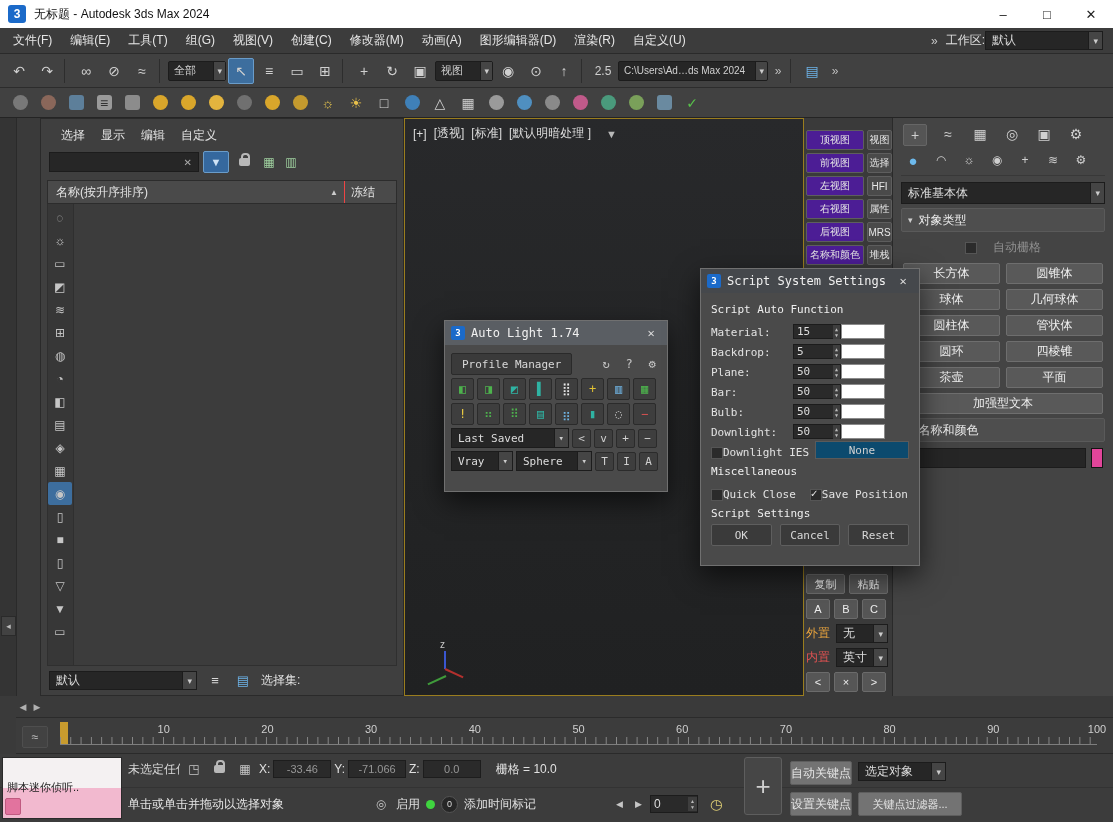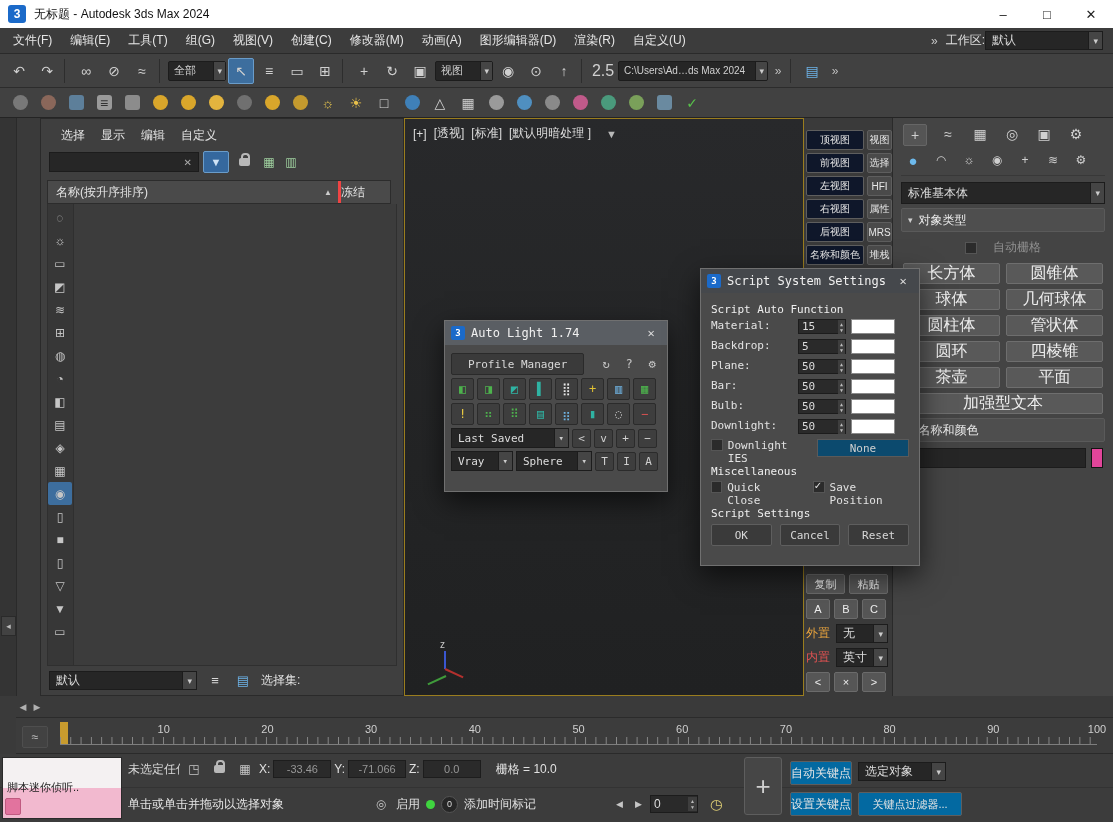--- a/index.html
+++ b/index.html
@@ -22,21 +22,21 @@
   .combo::after{content:"▾";margin-left:auto;background:#454545;border-left:1px solid #1c1c1c;padding:0 4px;font-size:9px;color:#ccc;height:100%;display:flex;align-items:center}
   .ws-combo{width:118px;margin-right:6px}
   
   .toolbar1{position:absolute;left:0;top:54px;width:100%;height:34px;background:#414141;border-bottom:1px solid #2c2c2c;display:flex;align-items:center;gap:2px;padding:0 6px;box-sizing:border-box}
   .tb1i{width:26px;height:26px;display:flex;align-items:center;justify-content:center;border:1px solid transparent;border-radius:2px;font-size:14px;color:#d0d0d0;box-sizing:border-box}
   .tb1i.active{background:#3d6e9e;border-color:#6a9cc9}
   .tb1i.sep{width:5px;height:24px;border:none;border-left:1px solid #2d2d2d;border-radius:0;margin:0 2px}
   .tb1i.dropdown{width:auto;min-width:58px;height:20px;background:#262626;border:1px solid #1c1c1c;font-size:11px;padding:0 0 0 5px;justify-content:flex-start;gap:6px}
   .tb1i.dropdown::after{content:"▾";margin-left:auto;background:#454545;border-left:1px solid #1c1c1c;padding:0 3px;font-size:9px;color:#ccc;height:100%;display:flex;align-items:center}
   .tb1i.path{min-width:150px;max-width:150px;overflow:hidden;white-space:nowrap;font-size:10px}
-  .tb1i.small{font-size:16px}
+  .tb1i.small{font-size:12px}
   .tb1i.plain{border:none;width:16px;font-size:12px;color:#bdbdbd}
   .tb1i.blue .gl{color:#6db3e8}
   .toolbar2{position:absolute;left:0;top:88px;width:100%;height:30px;background:#414141;border-bottom:1px solid #242424;display:flex;align-items:center;gap:4px;padding:0 8px;box-sizing:border-box}
   .t2{width:24px;height:24px;display:flex;align-items:center;justify-content:center;position:relative}
   .t2 .dot{width:15px;height:15px;border-radius:50%}
   .t2.square .dot{border-radius:3px}
   .t2 .g{position:absolute;font-size:14px;color:#333;line-height:1}
   
   .left-strip{position:absolute;left:0;top:118px;width:16px;height:578px;background:#343434;border-right:1px solid #2a2a2a}
   .collapse-btn{position:absolute;left:1px;top:498px;width:13px;height:18px;display:flex;align-items:center;justify-content:center;color:#bbb;font-size:9px;background:#424242;border:1px solid #2a2a2a}
@@ -45,24 +45,24 @@
   .exp-tabs{display:flex;gap:16px;padding:8px 10px 4px 20px;flex:0 0 auto}
   .exp-tab{color:#e2e2e2}
   .exp-search{display:flex;align-items:center;gap:4px;padding:3px 8px;flex:0 0 auto}
   .searchbox{width:150px;height:20px;background:#262626;border:1px solid #1c1c1c;display:flex;align-items:center;padding:0 4px;box-sizing:border-box}
   .search-input{flex:1;background:transparent;border:none;outline:none;color:#ddd;font-size:11px;min-width:0}
   .sb-clear{color:#aaa;font-size:10px;padding:0 2px}
   .funnel-btn{width:24px;height:20px;background:#35689e;border:1px solid #6a9cc9;display:flex;align-items:center;justify-content:center;color:#cfe3f5;font-size:11px;border-radius:2px}
   .lock-icon{width:11px;height:8px;background:#b8b8b8;position:relative;border-radius:2px;margin:0 6px}
   .lock-icon::before{content:"";position:absolute;top:-5px;left:2px;width:5px;height:5px;border:2px solid #b8b8b8;border-bottom:none;border-radius:4px 4px 0 0}
   .mini-btn{width:18px;height:18px;display:flex;align-items:center;justify-content:center;color:#9fd09f;font-size:12px}
-  .exp-header{display:flex;height:22px;background:#4a4a4a;border:1px solid #2c2c2c;margin:4px 12px 0 6px;align-items:center;font-size:12px;flex:0 0 auto}
+  .exp-header{display:flex;height:22px;background:#4a4a4a;border:1px solid #2c2c2c;margin:4px 6px 0 6px;align-items:center;font-size:12px;flex:0 0 auto}
   .hn{flex:1;display:flex;align-items:center;gap:8px;padding-left:8px;color:#e4e4e4}
   .hsort{font-size:8px;color:#ccc;margin-left:auto;padding-right:6px}
-  .hf{width:52px;border-left:3px solid #ef4444;height:100%;display:flex;align-items:center;padding-left:0;box-sizing:border-box;color:#e4e4e4}
+  .hf{width:52px;border-left:1px solid #ef4444;height:100%;display:flex;align-items:center;padding-left:6px;box-sizing:border-box;color:#e4e4e4}
   .exp-body{flex:1;display:flex;margin:0 6px;border:1px solid #2f2f2f;border-top:none;background:#3c3c3c;min-height:0}
   .exp-side{width:25px;background:#373737;border-right:1px solid #2f2f2f;display:flex;flex-direction:column;padding-top:2px}
   .exp-icon{width:24px;height:23px;display:flex;align-items:center;justify-content:center;font-size:12px;color:#c6c6c6}
   .exp-icon.active{background:#3d6e9e;border-radius:2px}
   .exp-list{flex:1}
   .exp-footer{flex:0 0 auto;display:flex;align-items:center;gap:8px;padding:5px 8px}
   .layer-combo{width:148px}
   .foot-icon{width:20px;height:18px;display:flex;align-items:center;justify-content:center;color:#d8d8d8;font-size:13px}
   .foot-icon.blue{color:#6db3e8}
   .selset-label{color:#e0e0e0}
@@ -72,21 +72,21 @@
   .vp-funnel{color:#b8b8b8;font-size:11px;margin-left:8px}
   .axis{position:absolute;left:18px;bottom:12px;width:46px;height:46px}
   .ax-z{position:absolute;left:21px;bottom:14px;width:2px;height:18px;background:#3a56d0}
   .ax-x{position:absolute;left:22px;bottom:13px;width:20px;height:2px;background:#b3302e;transform:rotate(25deg);transform-origin:left center}
   .ax-y{position:absolute;left:3px;bottom:6px;width:20px;height:2px;background:#3f9b3b;transform:rotate(-25deg);transform-origin:right center}
   .ax-label{position:absolute;left:17px;bottom:33px;color:#c8c8c8;font-size:10px}
   
   .right-strip{position:absolute;left:806px;top:130px;width:86px;height:566px;display:flex;flex-direction:column}
   .navgrid{display:flex;flex-direction:column;gap:3px}
   .nav-row{display:flex;gap:3px}
-  .nav-l{width:68px;height:20px;background:#0f172a;border:1px solid #5e5e5e;display:flex;align-items:center;justify-content:center;font-size:10px;color:#e6e6e6;border-radius:2px;overflow:hidden;white-space:nowrap;box-sizing:border-box}
+  .nav-l{width:68px;height:20px;background:#4c1d95;border:1px solid #5e5e5e;display:flex;align-items:center;justify-content:center;font-size:10px;color:#e6e6e6;border-radius:2px;overflow:hidden;white-space:nowrap;box-sizing:border-box}
   .nav-r{width:29px;height:20px;background:#4a4a4a;border:1px solid #5e5e5e;display:flex;align-items:center;justify-content:center;font-size:10px;color:#e6e6e6;border-radius:2px;box-sizing:border-box}
   .tools2{margin-top:auto;display:flex;flex-direction:column;gap:5px;padding-bottom:4px}
   .t-row{display:flex;gap:4px;align-items:center}
   .tool-btn{height:20px;background:#565656;border:1px solid #6b6b6b;border-radius:2px;display:flex;align-items:center;justify-content:center;font-size:11px;color:#eee;box-sizing:border-box}
   .w40{width:39px}.w24{width:24px}
   .lab-ext{color:#e8a33d;font-size:12px;width:26px}
   .lab-int{color:#e05252;font-size:12px;width:26px}
   .sm-combo{width:52px;height:19px}
   
   .cmdpanel{position:absolute;left:892px;top:118px;width:221px;height:578px;background:#444444;border-left:1px solid #2a2a2a;box-sizing:border-box;padding:4px 8px}
@@ -96,46 +96,46 @@
   .cp-sub{display:flex;gap:8px;padding:0 2px 6px;border-bottom:1px solid #383838}
   .cp-subtab{width:20px;height:18px;display:flex;align-items:center;justify-content:center;font-size:12px;color:#cfcfcf}
   .cp-subtab.active{color:#6db9ec;font-size:15px}
   .cp-combo{width:100%;height:22px;margin:6px 0 4px}
   .rollout-h{height:22px;background:#4e4e4e;border:1px solid #5a5a5a;border-radius:2px;display:flex;align-items:center;padding:0 6px;gap:6px;color:#ececec;margin-top:4px}
   .rollout-h::before{content:"▾";font-size:9px;color:#cfcfcf}
   .autogrid{display:flex;align-items:center;gap:16px;justify-content:center;padding:7px 0;color:#8f8f8f}
   .checkbox{width:12px;height:12px;background:#2b2b2b;border:1px solid #555;box-sizing:border-box;position:relative}
   .checkbox.checked::after{content:"✓";position:absolute;left:0px;top:-3px;color:#e8e8e8;font-size:11px}
   .obj-grid{display:grid;grid-template-columns:1fr 1fr;gap:5px 6px;padding:0 2px}
-  .obj-btn{height:21px;background:#595959;border:1px solid #6e6e6e;border-radius:2px;display:flex;align-items:center;justify-content:center;font-size:16px;color:#eee;box-sizing:border-box}
+  .obj-btn{height:21px;background:#595959;border:1px solid #6e6e6e;border-radius:2px;display:flex;align-items:center;justify-content:center;font-size:12px;color:#eee;box-sizing:border-box}
   .obj-wide{grid-column:1/3}
   .name-row{display:flex;gap:5px;align-items:center;padding:6px 2px}
   .name-input{flex:1;height:20px;background:#262626;border:1px solid #1c1c1c;color:#ddd;outline:none;box-sizing:border-box}
   .swatch{width:24px;height:20px;border:1px solid #141414;box-sizing:border-box}
   
   .dialog{position:absolute;background:#4a4a4a;border:1px solid #707070;box-shadow:0 10px 26px rgba(0,0,0,.6);z-index:30;box-sizing:border-box}
   .dlg-title{height:24px;display:flex;align-items:center;padding:0 6px;gap:6px;color:#f0f0f0;font-size:12px}
   .al .dlg-title{background:#5a5e63}
   .sd .dlg-title{background:#45484c}
   .dlg-icon{width:14px;height:14px;background:#1b6ac9;color:#fff;border-radius:2px;display:flex;align-items:center;justify-content:center;font-size:9px;font-weight:bold}
   .dlg-close{margin-left:auto;width:20px;text-align:center;color:#ddd}
   .al{left:444px;top:320px;width:224px;height:172px;font-family:"DejaVu Sans Mono",monospace;font-size:11px}
   .al-body{padding:5px 6px}
   .al-row{display:flex;align-items:center;gap:3px;margin:3px 0}
-  .profile-btn{height:20px;padding:0 16px;background:#3a3a3a;border:1px solid #2a2a2a;color:#d8d8d8;display:flex;align-items:center;border-radius:2px}
+  .profile-btn{height:20px;padding:0 10px;background:#3a3a3a;border:1px solid #2a2a2a;color:#d8d8d8;display:flex;align-items:center;border-radius:2px}
   .al-tool{width:18px;height:18px;display:flex;align-items:center;justify-content:center;color:#c6c6c6;font-size:12px;margin-left:2px}
   .al-row .sp{flex:1}
   .al-cell{width:23px;height:22px;background:#3e3e3e;border:1px solid #2b2b2b;border-radius:2px;display:flex;align-items:center;justify-content:center;font-size:12px;box-sizing:border-box}
   .al-combo{height:20px;font-size:11px}
   .w118{width:118px}.w62{width:62px}.w76{width:76px}
   .sm-btn{width:19px;height:19px;background:#3e3e3e;border:1px solid #2b2b2b;border-radius:2px;display:flex;align-items:center;justify-content:center;color:#d0d0d0;font-size:11px;box-sizing:border-box}
   .sd{left:700px;top:268px;width:220px;height:298px;font-family:"DejaVu Sans Mono",monospace;font-size:11px}
   .sd-body{padding:4px 10px}
   .group-label{color:#efefef;margin:6px 0 3px;font-size:11px}
-  .sd-row{display:flex;align-items:flex-start;height:20px;gap:5px}
+  .sd-row{display:flex;align-items:flex-end;height:20px;}
   .sd-label{width:82px;color:#e2e2e2}
   .spin{width:48px;height:15px;background:#2a2a2a;border:1px solid #1c1c1c;display:flex;align-items:center;box-sizing:border-box}
   .spin-val{flex:1;padding-left:3px;color:#ddd}
   .spin-ar{display:flex;flex-direction:column;font-size:5px;line-height:6px;color:#bbb;background:#3e3e3e;padding:1px 2px}
   .spin-ar::before{content:"▲"}
   .spin-ar::after{content:"▼"}
   .sd-swatch{width:42px;height:13px;background:#fff;border:1px solid #8a8a8a}
   .none-btn{width:92px;height:16px;background:#0c4a6e;border:1px solid #5a5a5a;color:#d0d0d0;display:flex;align-items:center;justify-content:center;margin-left:auto}
   .chk-label{color:#e2e2e2}
   .sd-buttons{display:flex;gap:8px;margin-top:4px}
@@ -155,21 +155,21 @@
   .status1{position:absolute;left:0;top:754px;width:1113px;height:34px;background:#3c3c3c;border-bottom:1px solid #333;box-sizing:border-box}
   .status2{position:absolute;left:0;top:788px;width:1113px;height:34px;background:#3c3c3c;box-sizing:border-box}
   .s1-flex{position:absolute;left:128px;top:6px;display:flex;align-items:center;gap:5px}
   .sel-box{width:52px;overflow:hidden;white-space:nowrap;color:#d8d8d8}
   .s-icon{width:18px;height:18px;display:flex;align-items:center;justify-content:center;color:#c6c6c6;font-size:12px}
   .coord{display:flex;align-items:center;gap:3px}
   .coord .lab{color:#e0e0e0}
   .coord .val{width:58px;height:18px;background:#2a2a2a;border:1px solid #1d1d1d;color:#979797;display:flex;align-items:center;justify-content:center;font-size:11px;box-sizing:border-box}
   .grid-text{color:#e0e0e0;margin-left:10px;white-space:nowrap}
   .key-btn{position:absolute;left:744px;top:757px;width:38px;height:58px;background:#464646;border:1px solid #5e5e5e;border-radius:3px;display:flex;align-items:center;justify-content:center;font-size:26px;color:#cfcfcf;box-sizing:border-box}
-  .grey-btn{position:absolute;height:24px;background:#0369a1;border:1px solid #5e5e5e;border-radius:2px;display:flex;align-items:center;justify-content:center;font-size:12px;color:#e4e4e4;box-sizing:border-box}
+  .grey-btn{position:absolute;height:24px;background:#737373;border:1px solid #5e5e5e;border-radius:2px;display:flex;align-items:center;justify-content:center;font-size:12px;color:#e4e4e4;box-sizing:border-box}
   .autokey{left:790px;top:761px;width:62px}
   .setkey{left:790px;top:792px;width:62px}
   .s-combo{position:absolute;left:858px;top:762px;width:88px}
   .kf-btn{left:858px;top:792px;width:104px;font-size:11px}
   .prompt{position:absolute;left:128px;top:8px;color:#e6e6e6}
   .tt-cluster{position:absolute;left:372px;top:7px;display:flex;align-items:center;gap:6px}
   .dot-green{width:9px;height:9px;border-radius:50%}
   .badge{width:15px;height:15px;border-radius:50%;background:#262626;border:1px solid #555;color:#ddd;font-size:9px;display:flex;align-items:center;justify-content:center}
   .tt-label{color:#e0e0e0}
   .fr-cluster{position:absolute;left:612px;top:7px;display:flex;align-items:center;gap:4px}

